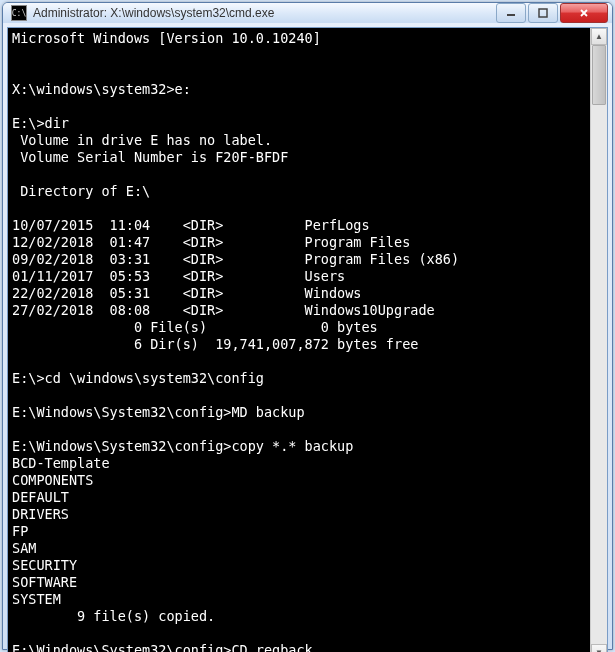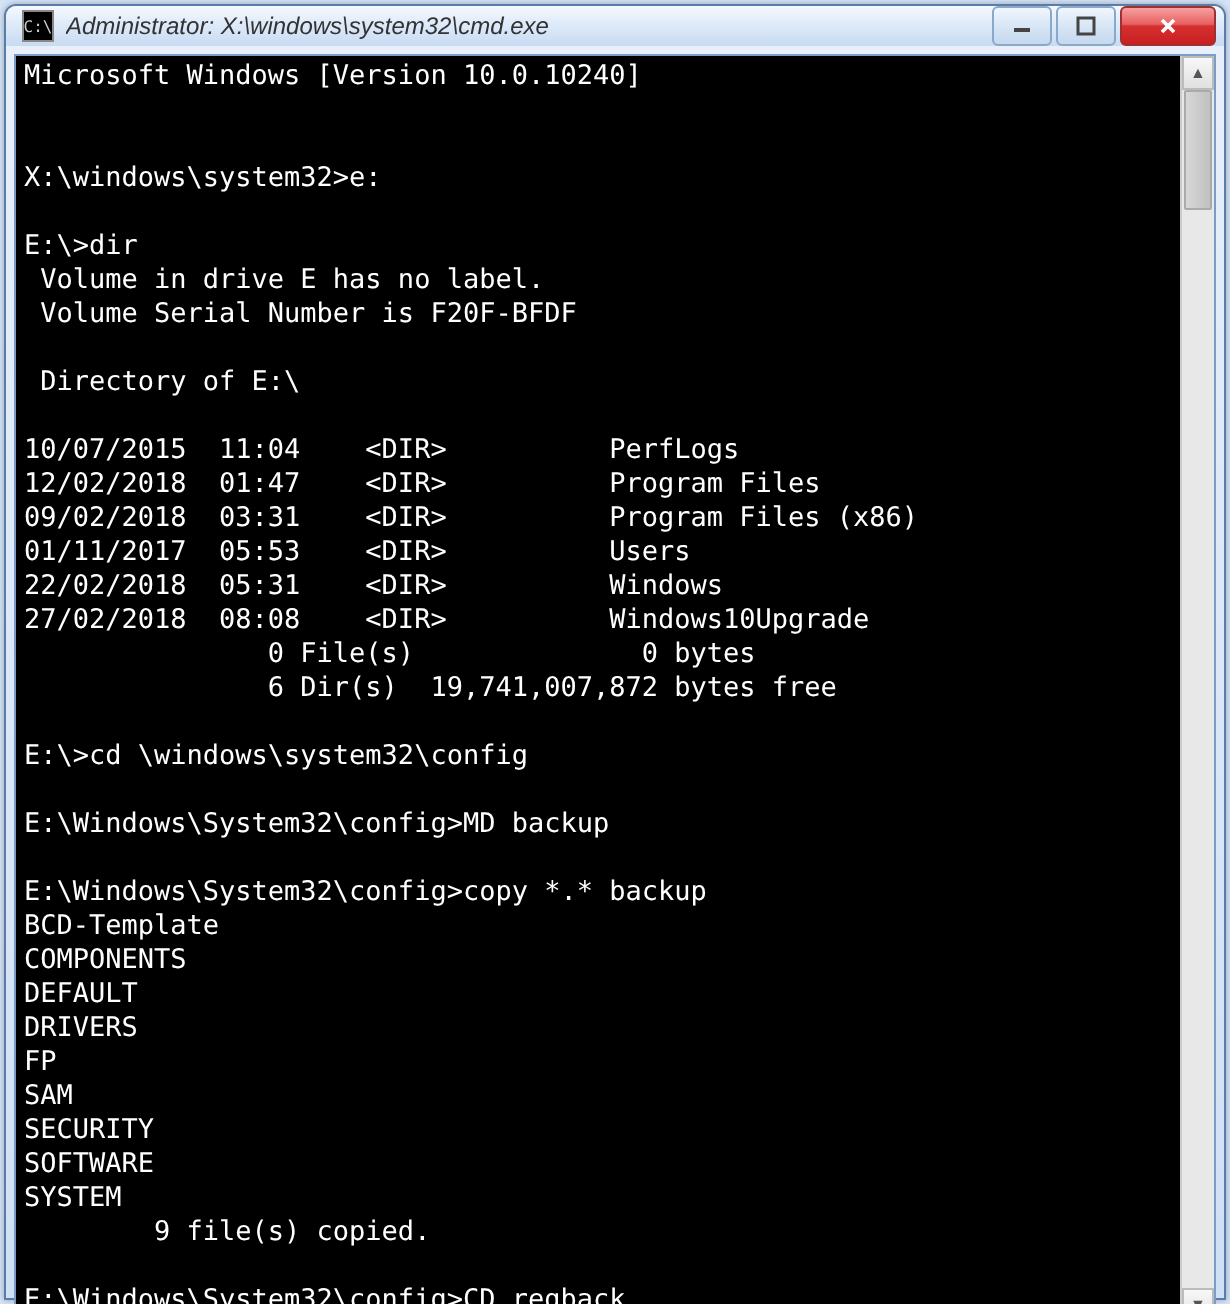--- a/index.html
+++ b/index.html
@@ -38,21 +38,20 @@
       display: flex;
       align-items: center;
       justify-content: center;
       font-size: 8px;
       color: #ccc;
       font-family: monospace;
     }
     .titlebar-text {
       flex: 1;
       font-size: 12px;
-      font-style: italic;
       color: #333;
       white-space: nowrap;
       overflow: hidden;
     }
     .window-controls {
       display: flex;
       gap: 2px;
     }
     .ctrl-btn {
       width: 30px;

